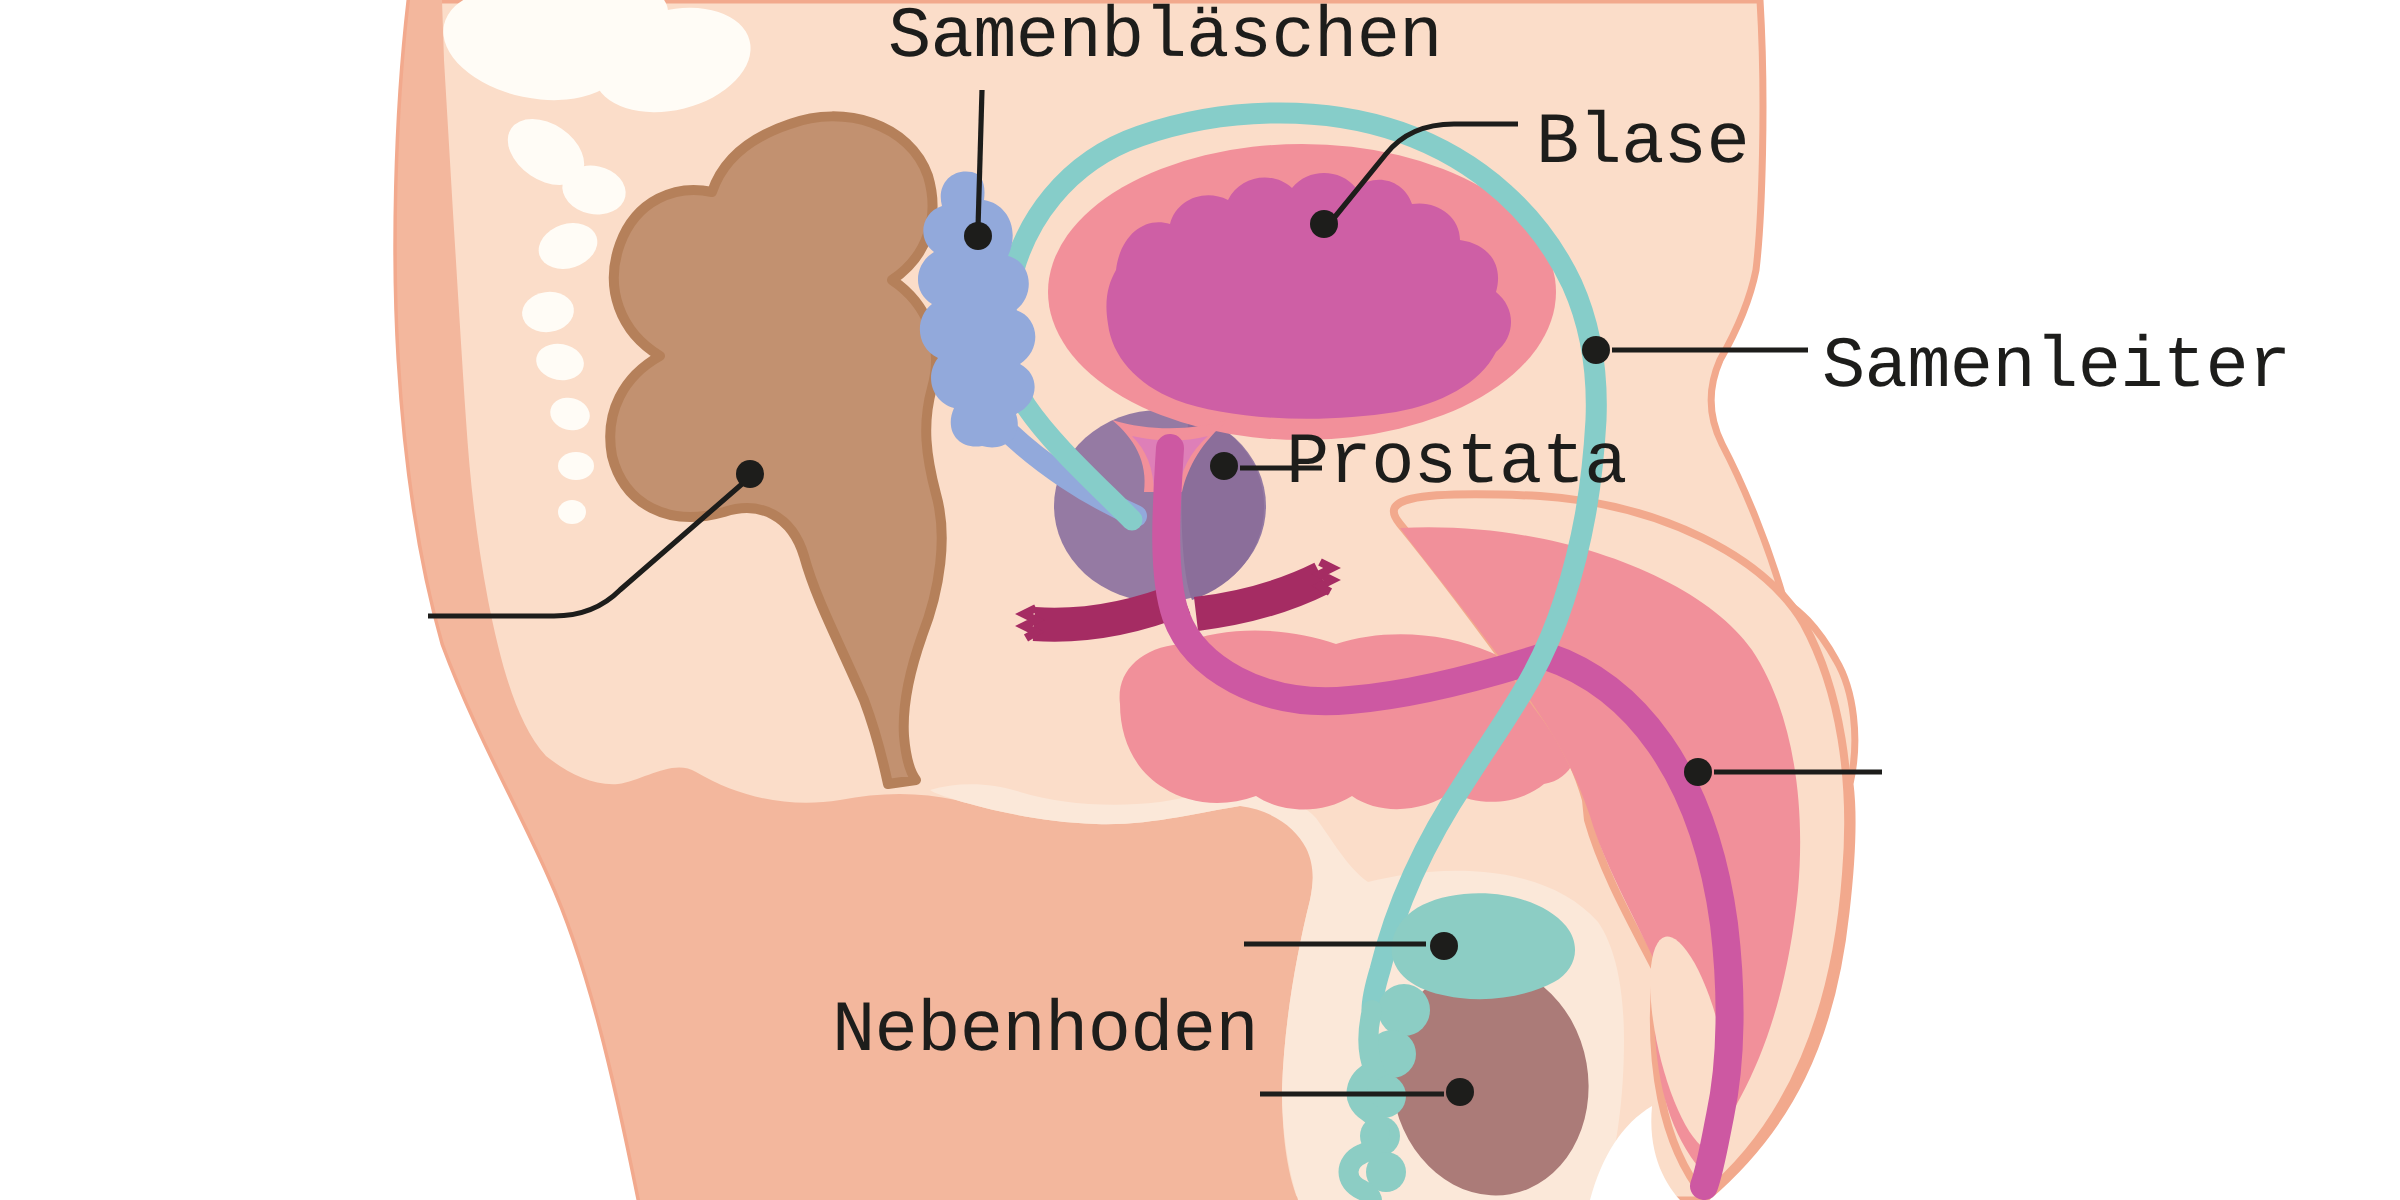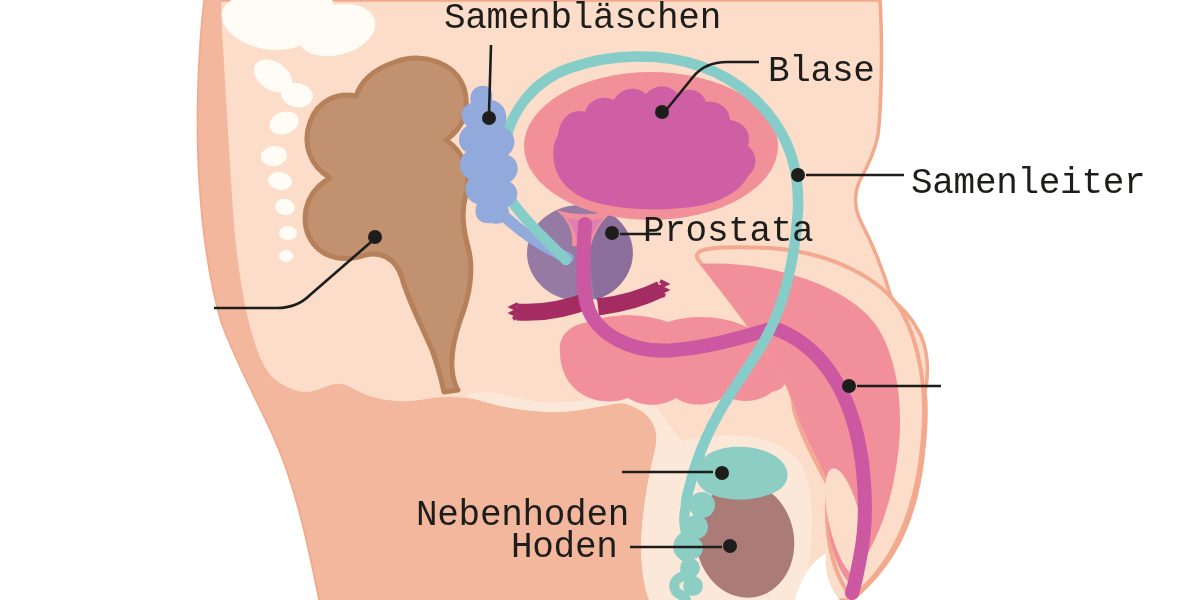--- a/index.html
+++ b/index.html
@@ -289,14 +289,13 @@
       <circle cx="722" cy="473" r="7"></circle>
       <circle cx="730" cy="546" r="7"></circle>
     </g>
   </svg>
 
   <div class="lbl samenblaeschen">Samenbläschen</div>
   <div class="lbl blase">Blase</div>
   <div class="lbl samenleiter">Samenleiter</div>
   <div class="lbl prostata">Prostata</div>
   <div class="lbl nebenhoden">Nebenhoden</div>
-  <div class="lbl hoden">Hoden</div>
 </div>
 
 </body></html>

